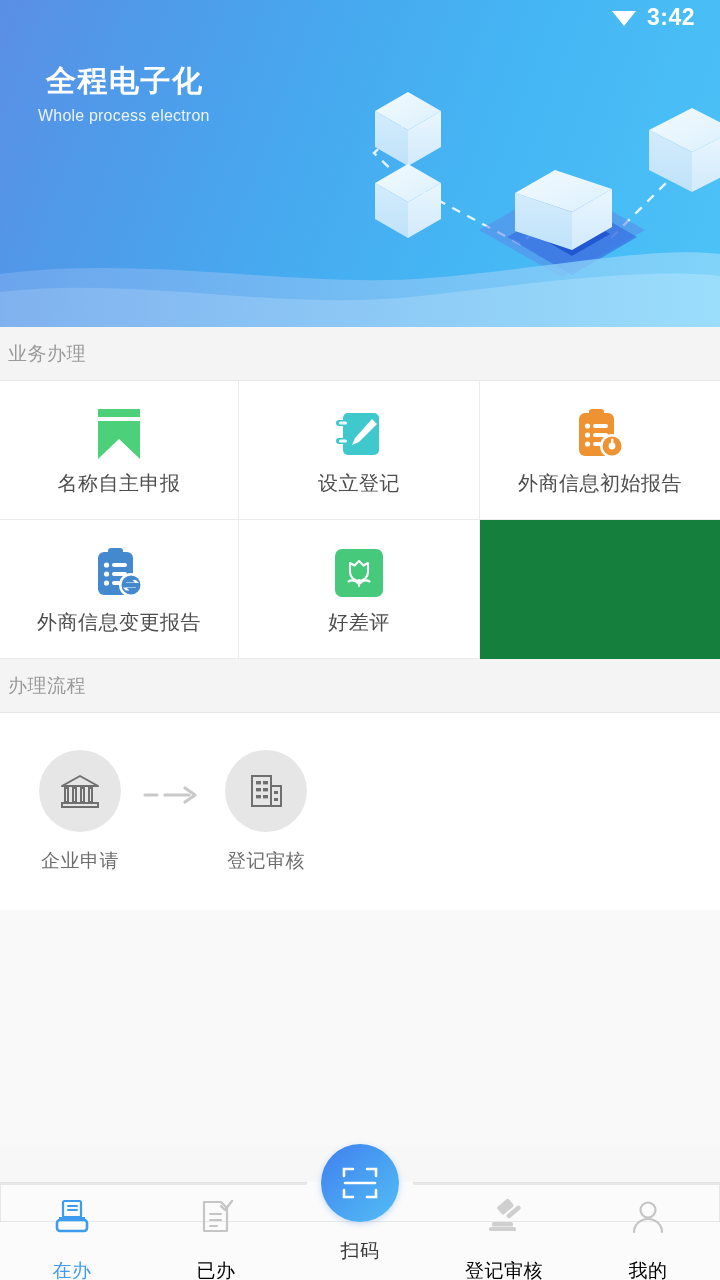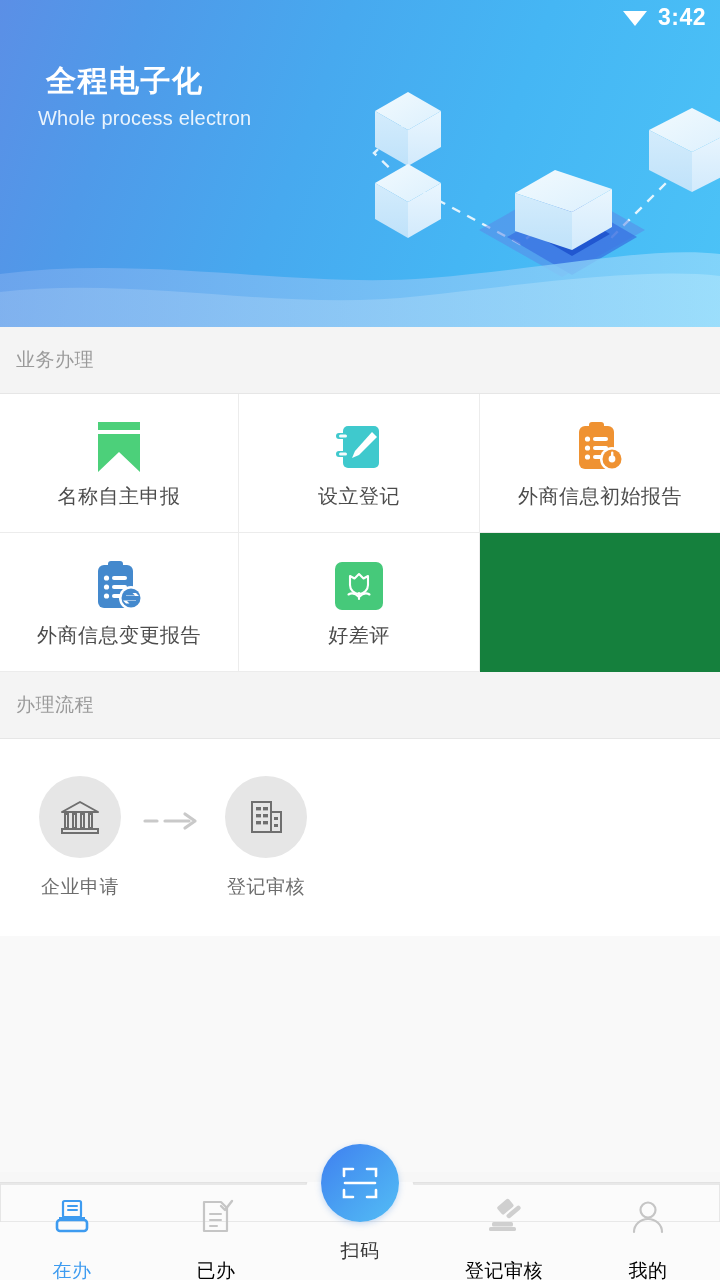--- a/index.html
+++ b/index.html
@@ -29,21 +29,21 @@
     width: 720px;
     height: 327px;
   }
   .statusbar {
     position: absolute;
     top: 0; left: 0; right: 0;
     height: 34px;
     display: flex;
     align-items: center;
     justify-content: flex-end;
-    padding-right: 14px;
+    padding-right: 25px;
     box-sizing: border-box;
     z-index: 5;
   }
   .wifi-ico { margin-right: 10px; display: block; }
   .clock {
     color: #ffffff;
     font-size: 23px;
     font-weight: bold;
     letter-spacing: .5px;
     line-height: 1;
@@ -57,32 +57,32 @@
   .banner-title {
     color: #ffffff;
     font-size: 30px;
     font-weight: bold;
     letter-spacing: 1.5px;
     line-height: 1.15;
     margin: 8px;
   }
   .banner-sub {
     color: #eaf4fd;
-    font-size: 20px;
+    font-size: 16px;
     letter-spacing: .2px;
     margin-top: 6px;
   }
 
   
   .section-head {
-    height: 67px;
+    height: 54px;
     background: #f4f4f4;
     display: flex;
     align-items: center;
-    padding-left: 16px;
+    padding-left: 8px;
     box-sizing: border-box;
     border-bottom: 1px solid #e6e6e6;
     color: #9a9a9a;
     font-size: 19px;
     letter-spacing: .5px;
   }
 
   
   .grid {
     background: #15803d;

